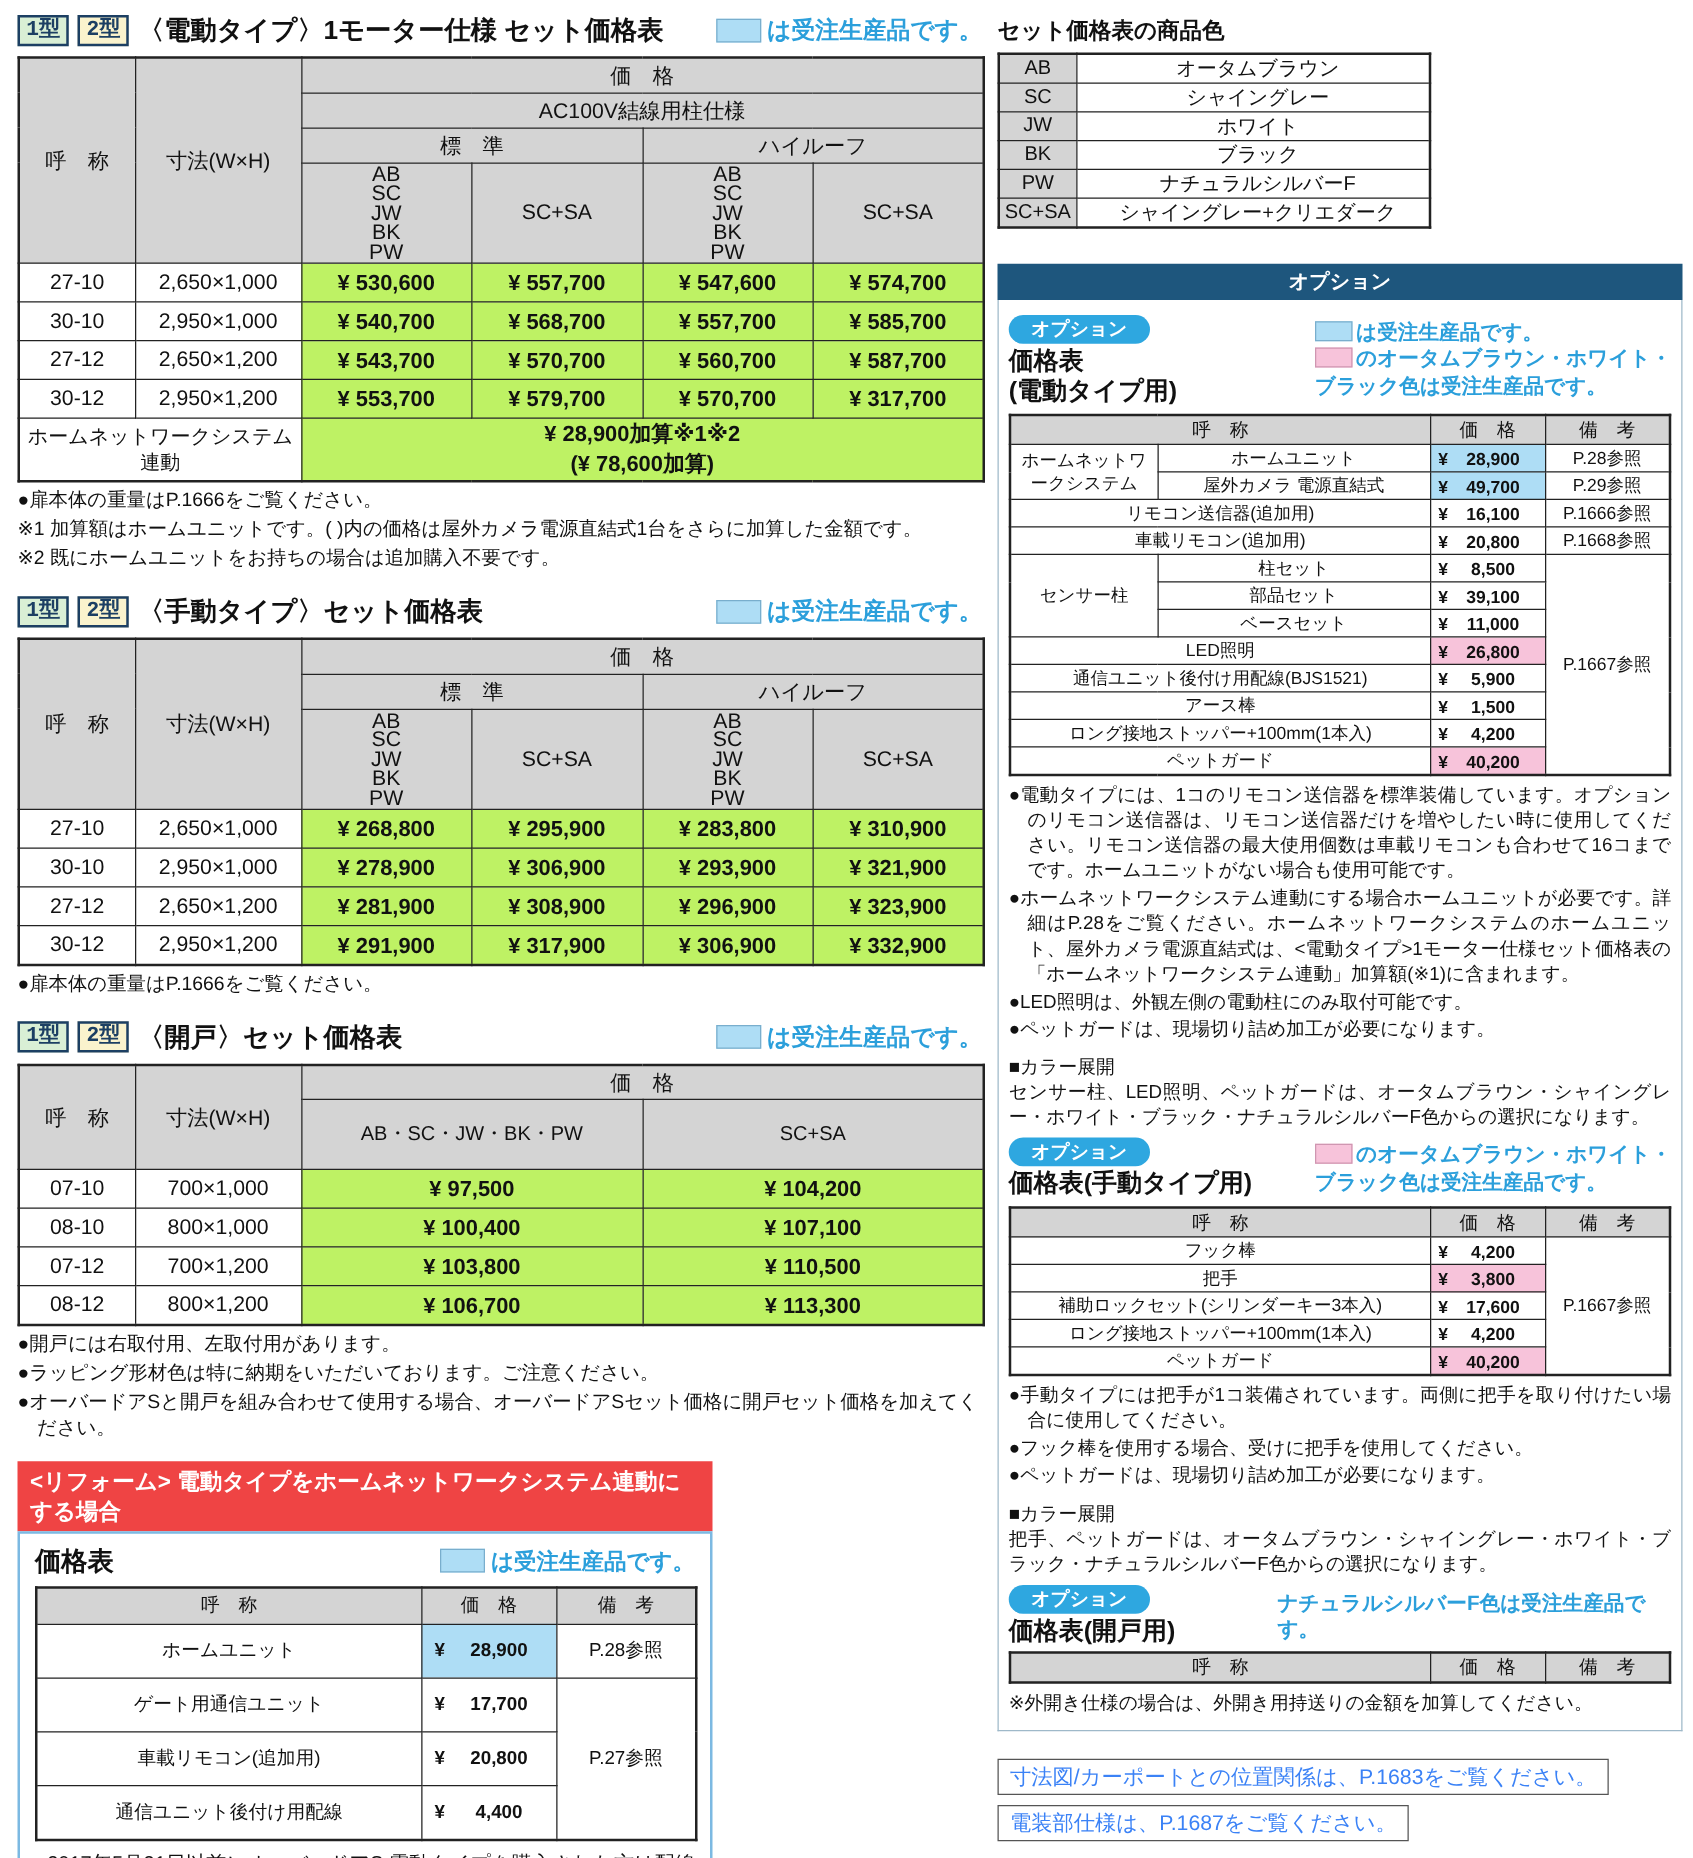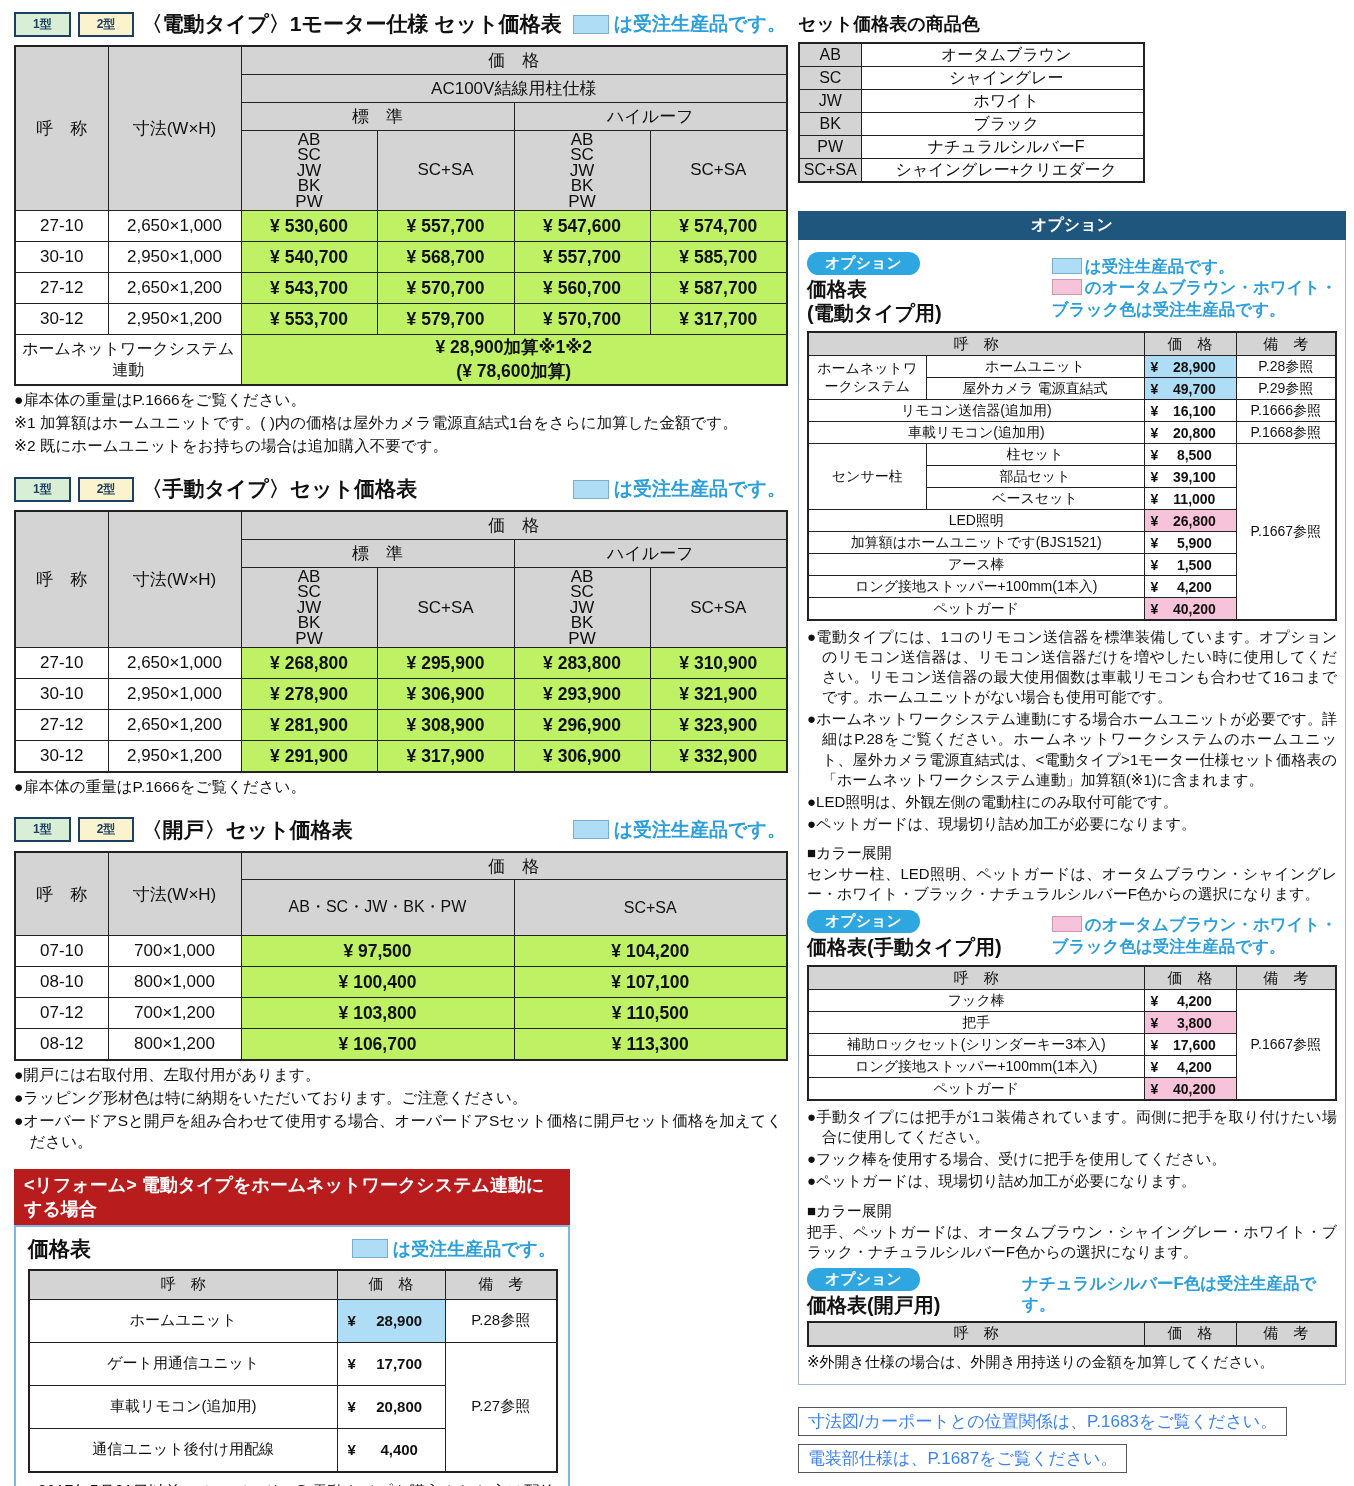--- a/index.html
+++ b/index.html
@@ -3,21 +3,21 @@
 <meta charset="utf-8">
 <style>
   html,body{margin:0;padding:0;background:#fff;}
   body{width:1354px;min-height:1486px;font-family:"Liberation Sans","DejaVu Sans",sans-serif;color:#111;}
   .page{display:flex;gap:12px;padding:8px 8px 12px 14px;box-sizing:border-box;}
   .col-left{width:772px;flex:none;}
   .col-right{width:548px;flex:none;}
 
   
   .sec-head{display:flex;align-items:center;margin:2px 0 7px;}
-  .badge{font-weight:bold;font-size:12px;padding:0 17px;border:2px solid #1c3f63;line-height:21px;margin-right:7px;}
+  .badge{font-weight:bold;font-size:17px;padding:0 5px;border:2px solid #1c3f63;line-height:21px;margin-right:7px;font-family:Liberation Mono, monospace;}
   .badge-green{background:#d9efd5;color:#1c3f63;}
   .badge-yellow{background:#faf3cd;color:#1c3f63;}
   .sec-title{font-size:21px;font-weight:bold;margin:0;}
   .legend{margin-left:auto;display:flex;align-items:center;gap:5px;}
   .swatch{width:36px;height:19px;display:inline-block;box-sizing:border-box;}
   .swatch-blue{background:#aeddf5;border:1px solid #79aecd;}
   .swatch-pink{background:#f7c3da;border:1px solid #cf96b1;}
   .legend-text{color:#2b9fdb;font-size:19px;font-weight:bold;}
 
   
@@ -28,21 +28,21 @@
   .rowh{height:31px;}
   .hrow{height:28px;}
   .prewrap{white-space:pre-line;}
   .colors-cell{line-height:15.5px;font-size:15.5px;padding:5px 0;}
   .foot-val{font-weight:bold;font-size:17px;line-height:1.35;}
 
   .note{font-size:15.5px;margin:2px 0;padding-left:1em;text-indent:-1em;}
   .gap{height:14px;}
 
   
-  .reform-bar{background:#b91c1c;color:#fff;font-weight:bold;font-size:18px;padding:4px 10px;width:556px;box-sizing:border-box;margin-top:16px;}
+  .reform-bar{background:#ef4444;color:#fff;font-weight:bold;font-size:18px;padding:4px 10px;width:556px;box-sizing:border-box;margin-top:16px;}
   .reform-box{border:2px solid #7cb9e2;width:556px;box-sizing:border-box;padding:6px 12px 12px;}
   .reform-head{display:flex;align-items:center;margin:2px 0 6px;}
   .reform-title{font-size:21px;font-weight:bold;}
   table.reform{border-collapse:collapse;width:100%;table-layout:fixed;border:2px solid #222;}
   table.reform td{border:1px solid #222;font-size:15px;text-align:center;height:40px;padding:1px 2px;}
   table.reform td.hd{background:#d4d4d4;height:26px;font-size:15px;}
   .r-price{text-align:right;font-weight:bold;font-size:16px;padding-right:8px;}
   .r-price .yen{float:left;padding-left:8px;}
   .reform-notes{margin-top:8px;}
   .reform-notes .bullet{font-size:16px;}
@@ -463,21 +463,21 @@
         </tr>
         <tr>
           <td>ベースセット</td>
           <td class="opt-price"><span class="yen">¥</span><span>11,000</span></td>
         </tr>
         <tr>
           <td colspan="2">LED照明</td>
           <td class="opt-price hl-pink"><span class="yen">¥</span><span>26,800</span></td>
         </tr>
         <tr>
-          <td colspan="2">加算額はホームユニットです(BJS1521)</td>
+          <td colspan="2">通信ユニット後付け用配線(BJS1521)</td>
           <td class="opt-price"><span class="yen">¥</span><span>5,900</span></td>
         </tr>
         <tr>
           <td colspan="2">アース棒</td>
           <td class="opt-price"><span class="yen">¥</span><span>1,500</span></td>
         </tr>
         <tr>
           <td colspan="2">ロング接地ストッパー+100mm(1本入)</td>
           <td class="opt-price"><span class="yen">¥</span><span>4,200</span></td>
         </tr>

